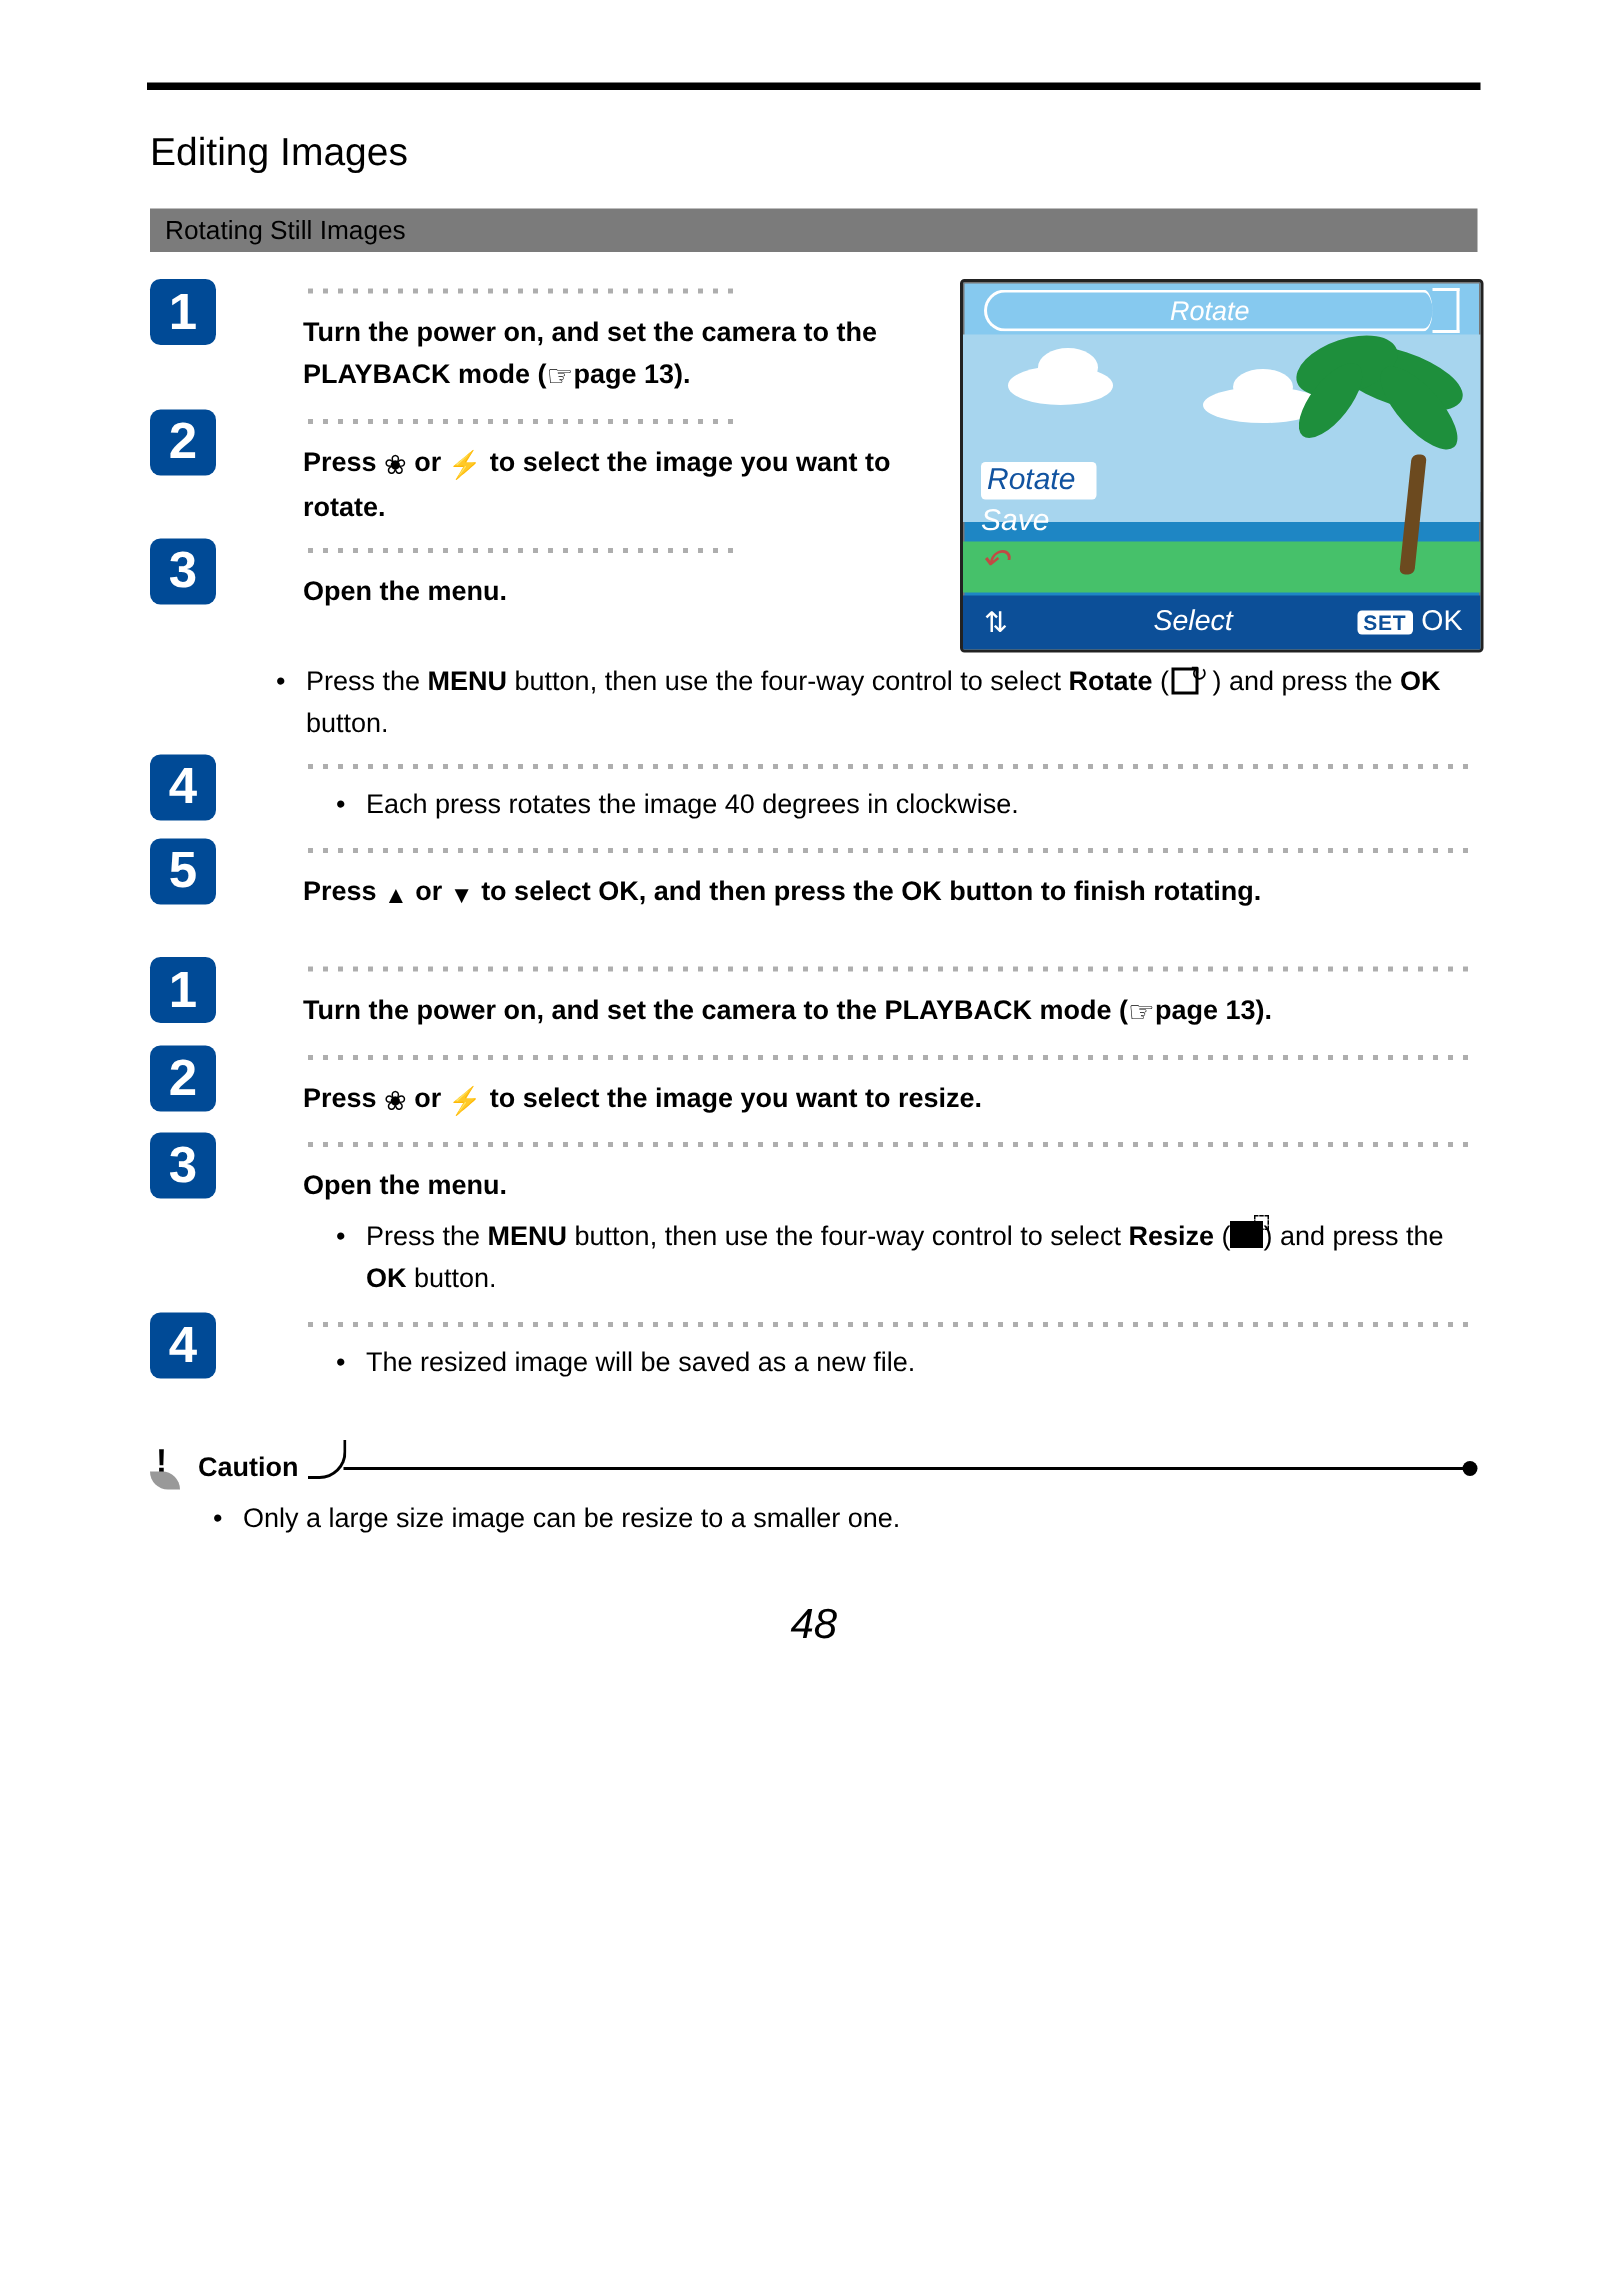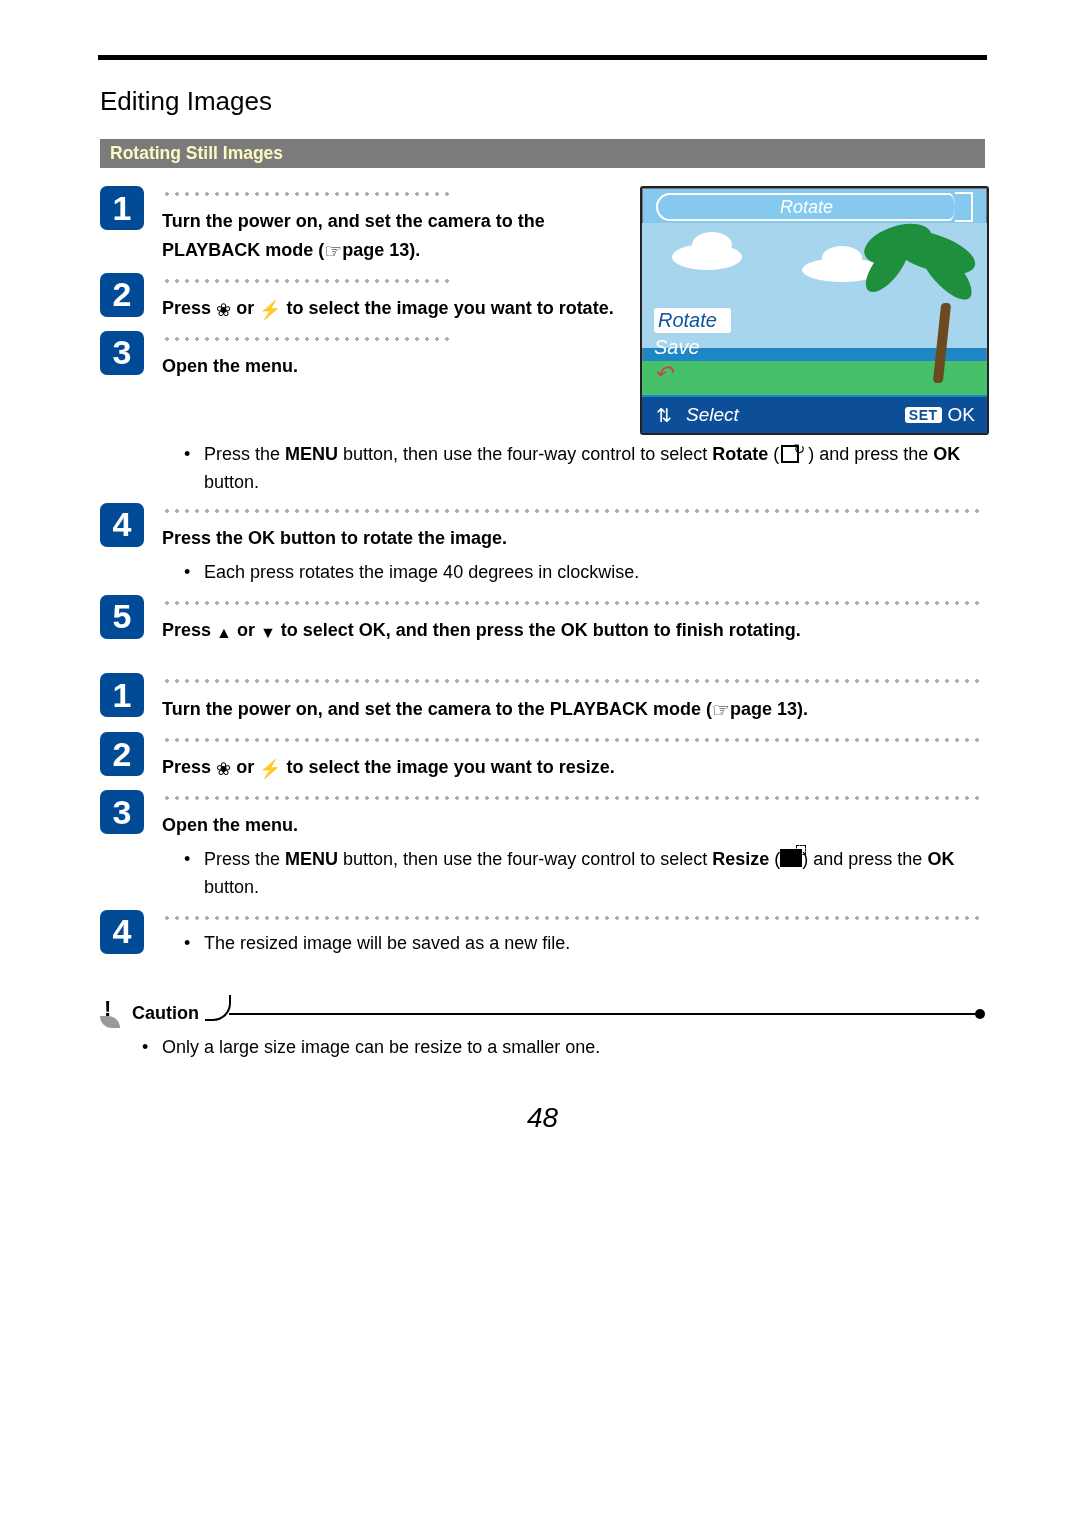--- a/index.html
+++ b/index.html
@@ -22,22 +22,22 @@
     margin-left: -2px;
     margin-right: -2px;
   }
   .title {
     font-size: 26px;
     font-weight: normal;
     margin: 0 0 22px 0;
   }
   .section-bar {
     background: #7b7b7b;
-    color: #fef9c3;
-    font-weight: bold;
+    color: #000000;
+    font-weight: normal;
     font-size: 17.5px;
     padding: 4px 10px;
     margin: 10px 0 18px 0;
   }
   .two-col {
     display: flex;
     align-items: flex-start;
   }
   .left-col { flex: 1 1 auto; }
 
@@ -63,20 +63,21 @@
     background-size: 10px 10px;
     background-repeat: repeat-x;
     background-position: left center;
   }
   .step-body {
     flex: 1 1 auto;
     font-size:18px;
     line-height:1.55;
     position:relative;
     padding-top:2px;
+    margin-left:40px;
   }
   .bold { font-weight:bold; }
   .bullets { margin:6px 0 0 42px; padding:0; }
   .bullets li { margin:0 0 2px 0; list-style:none; position:relative; font-size:18px; line-height:1.55; }
   .bullets li::before { content:"•"; position:absolute; left:-20px; top:0; }
 
   
   .lcd-wrap { flex:none; width:345px; margin-left:18px; }
   .lcd {
     width:345px; height:245px;
@@ -128,21 +129,21 @@
   .lcd .menu .m3 { color:#c24a44; margin-top:0; font-size:22px; letter-spacing:1px; }
   .lcd .footer {
     position:absolute; left:0; right:0; bottom:0; height:36px;
     background:#0c4f98;
     display:flex; align-items:center; color:#fff;
     font-style:italic; font-size:19px;
   }
   .lcd .footer .arrow-box {
      width:44px; text-align:center; font-family: Arial; font-style:normal;
   }
-  .lcd .footer .sel { flex:1 1 auto; }
+  .lcd .footer .sel { flex:1 1 auto;text-align:center; }
   .lcd .footer .set {
      background:#fff; color:#0c4f98; font-style:normal; font-weight:bold;
      font-size:14px; padding:0 4px; border-radius:3px; margin-right:6px;
      letter-spacing:0.5px;
   }
   .lcd .footer .ok { font-style:normal; margin-right:12px; }
 
   
   .icon-inline { display:inline-block; vertical-align:-2px; font-style:normal; font-weight:normal; }
   .icon-macro { font-size:18px; }
@@ -273,21 +274,20 @@
   <ul class="bullets" style="margin-left:104px;">
     <li>
       <span>Press the </span><span class="bold">MENU</span><span> button, then use the four-way control to select </span><span class="bold">Rotate</span><span> (</span><span class="rotate-glyph"><span class="sq"></span><span class="arr">↻</span></span><span> ) and press the </span><span class="bold">OK</span><span> button.</span>
     </li>
   </ul>
 
   <div class="row" style="margin-top:6px;">
     <div class="step-box">4</div>
     <div class="step-body">
       <div class="dots"></div>
-      <div class="bold" style="margin-top:8px;">Press the OK button to rotate the image.</div>
       <ul class="bullets">
         <li>Each press rotates the image 40 degrees in clockwise.</li>
       </ul>
     </div>
   </div>
 
   <div class="row" style="margin-top:6px;">
     <div class="step-box">5</div>
     <div class="step-body">
       <div class="dots"></div>

